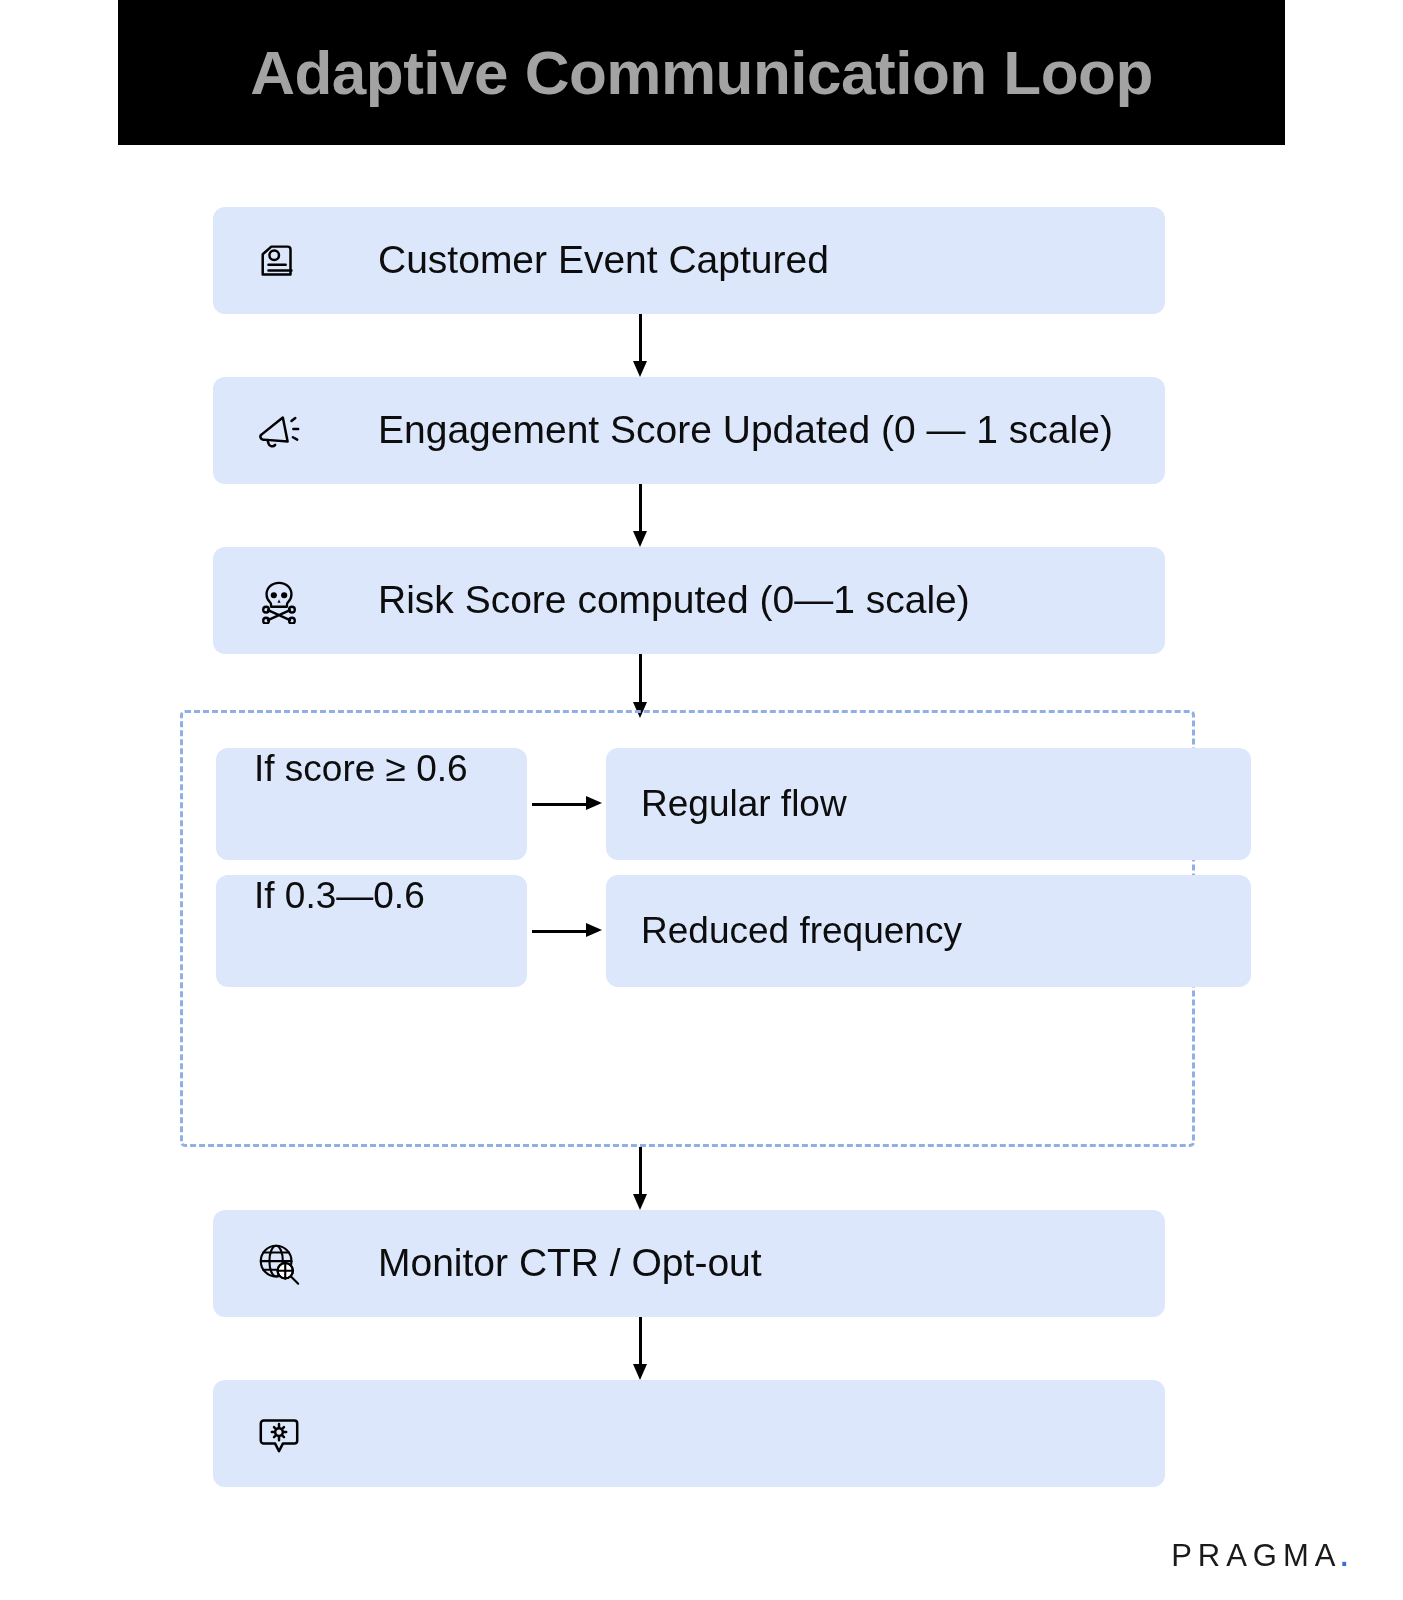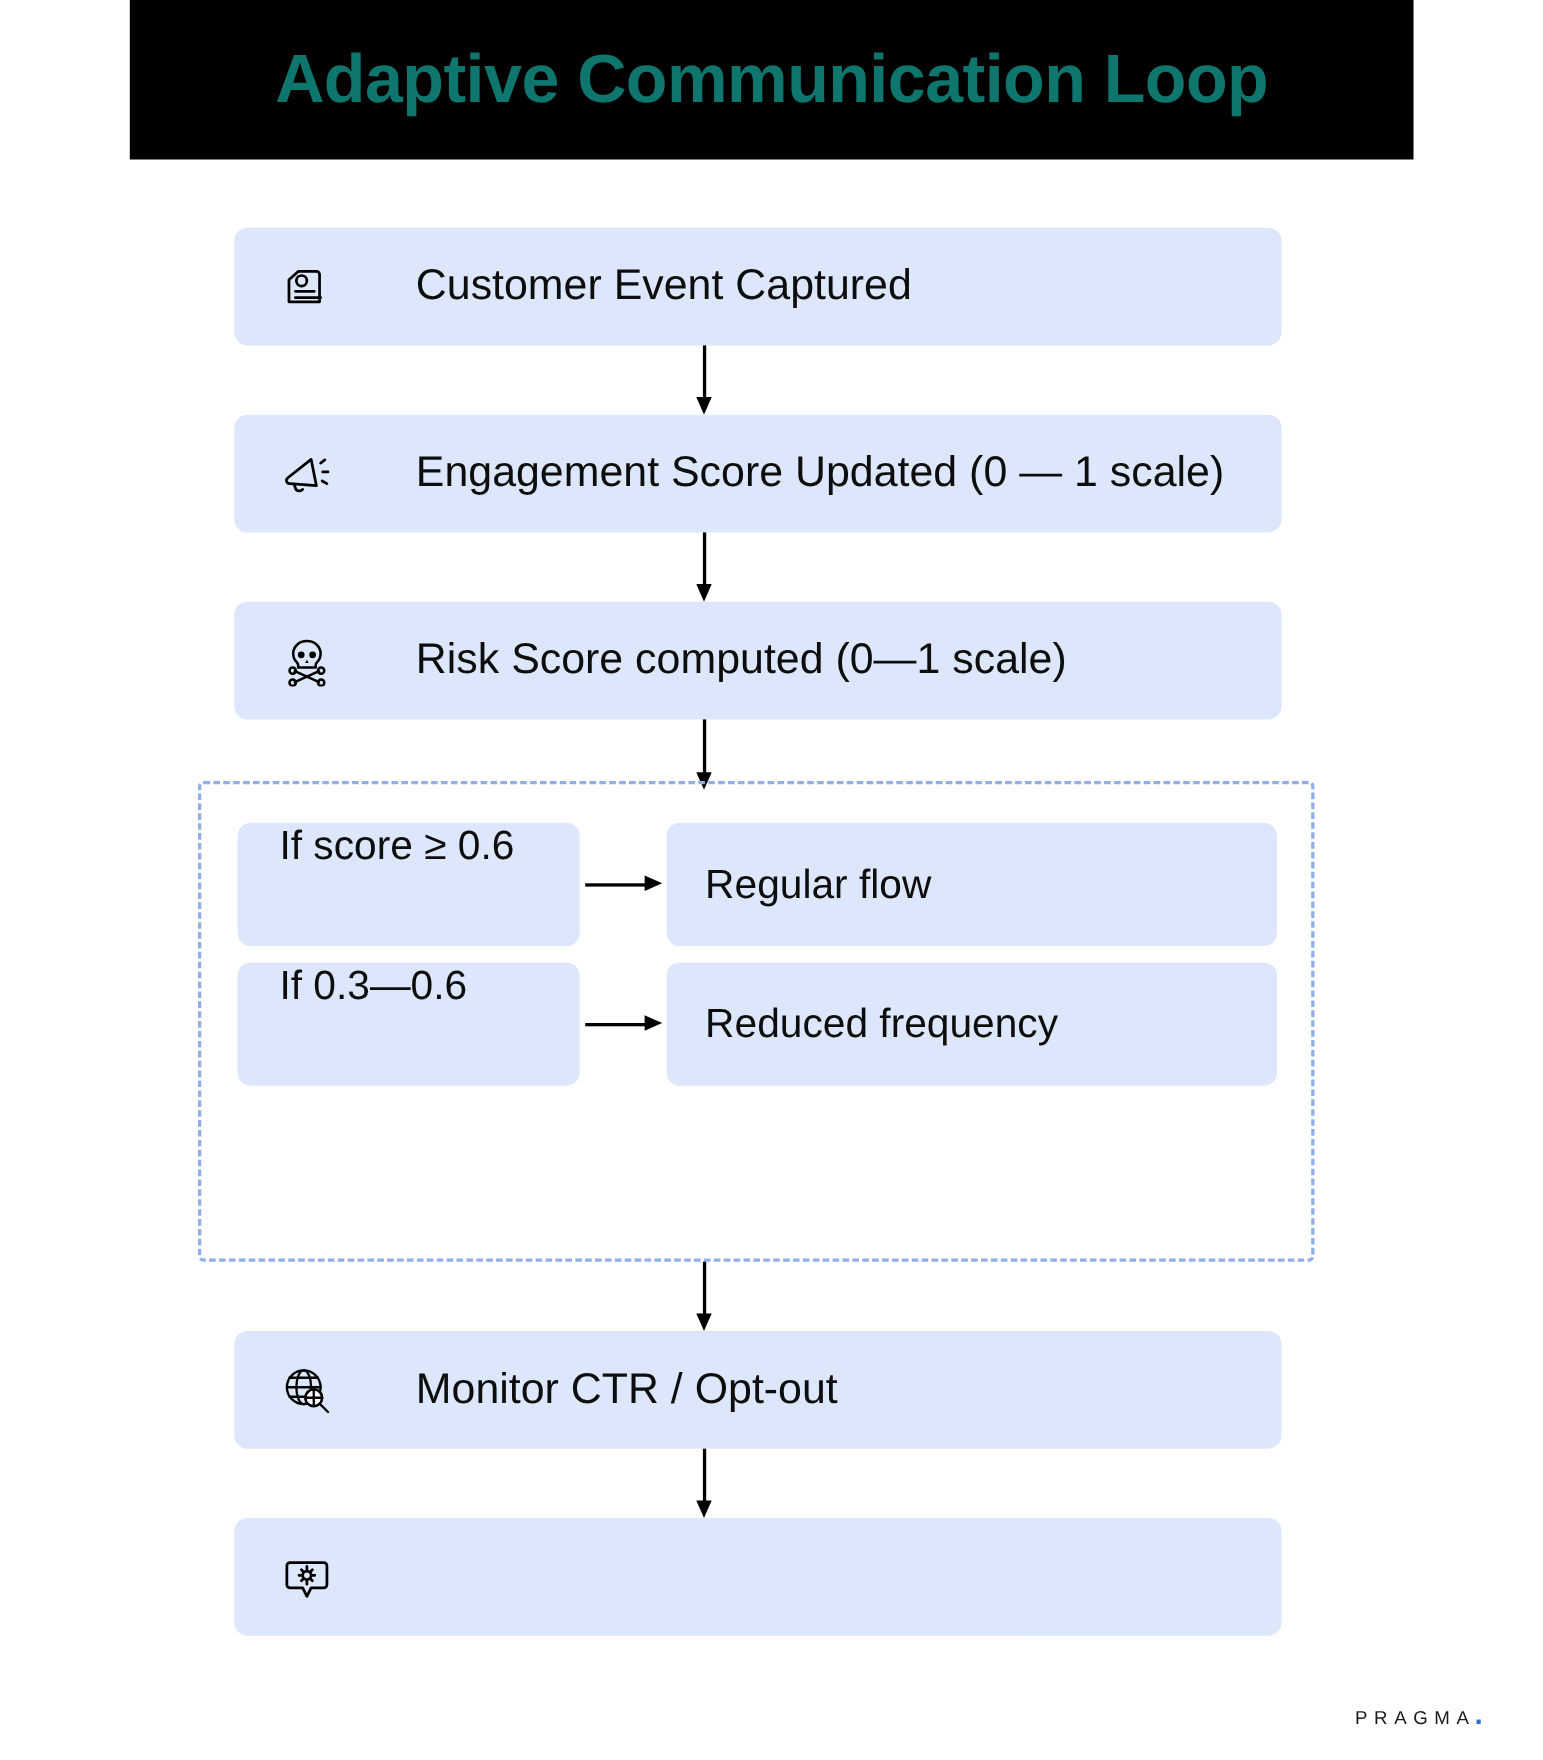--- a/index.html
+++ b/index.html
@@ -27,21 +27,21 @@
     left: 118px;
     top: 0;
     width: 1167px;
     height: 145px;
     background: #000000;
     display: flex;
     align-items: center;
     justify-content: center;
   }
   .title-text {
-    color: #0f766e;
+    color: #a3a3a3;
     font-size: 62px;
     font-weight: 700;
     letter-spacing: -0.5px;
     line-height: 1;
     white-space: nowrap;
   }
 
   
   .flow {
     position: absolute;
@@ -159,21 +159,21 @@
   }
   .cond-label {
     font-size: 37px;
     color: #0d0d0d;
     white-space: nowrap;
   }
   .result-box {
     position: absolute;
     left: 423px;
     top: 0;
-    width: 555px;
+    width: 645px;
     height: 112px;
     background: #dce7fb;
     border-radius: 12px;
     display: flex;
     align-items: center;
     padding-left: 35px;
     box-sizing: border-box;
   }
   .result-label {
     font-size: 37px;
@@ -208,21 +208,21 @@
 
   
   .brand {
     position: absolute;
     right: 55px;
     bottom: 26px;
     display: flex;
     align-items: baseline;
   }
   .brand-word {
-    font-size: 17px;
+    font-size: 31px;
     letter-spacing: 6px;
     color: #1a1a1a;
     font-weight: 400;
   }
   .brand-dot {
     font-size: 27px;
     color: #2f6fe0;
     font-weight: 700;
     margin-left: -1px;
   }

